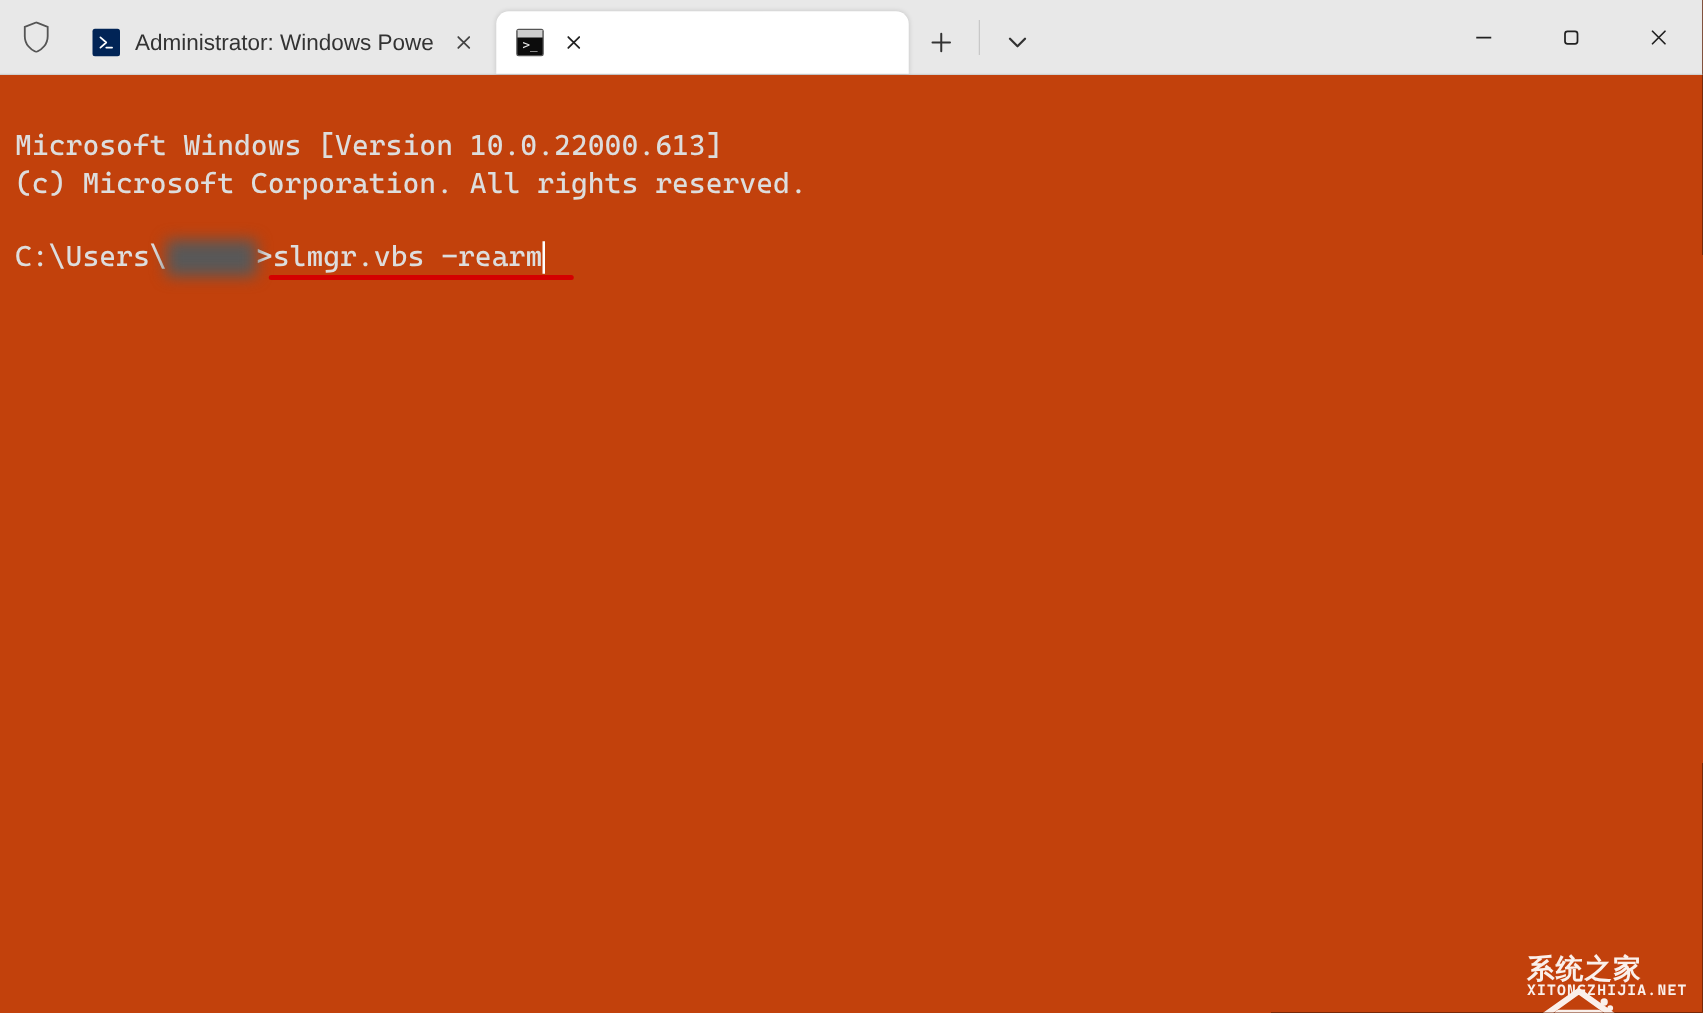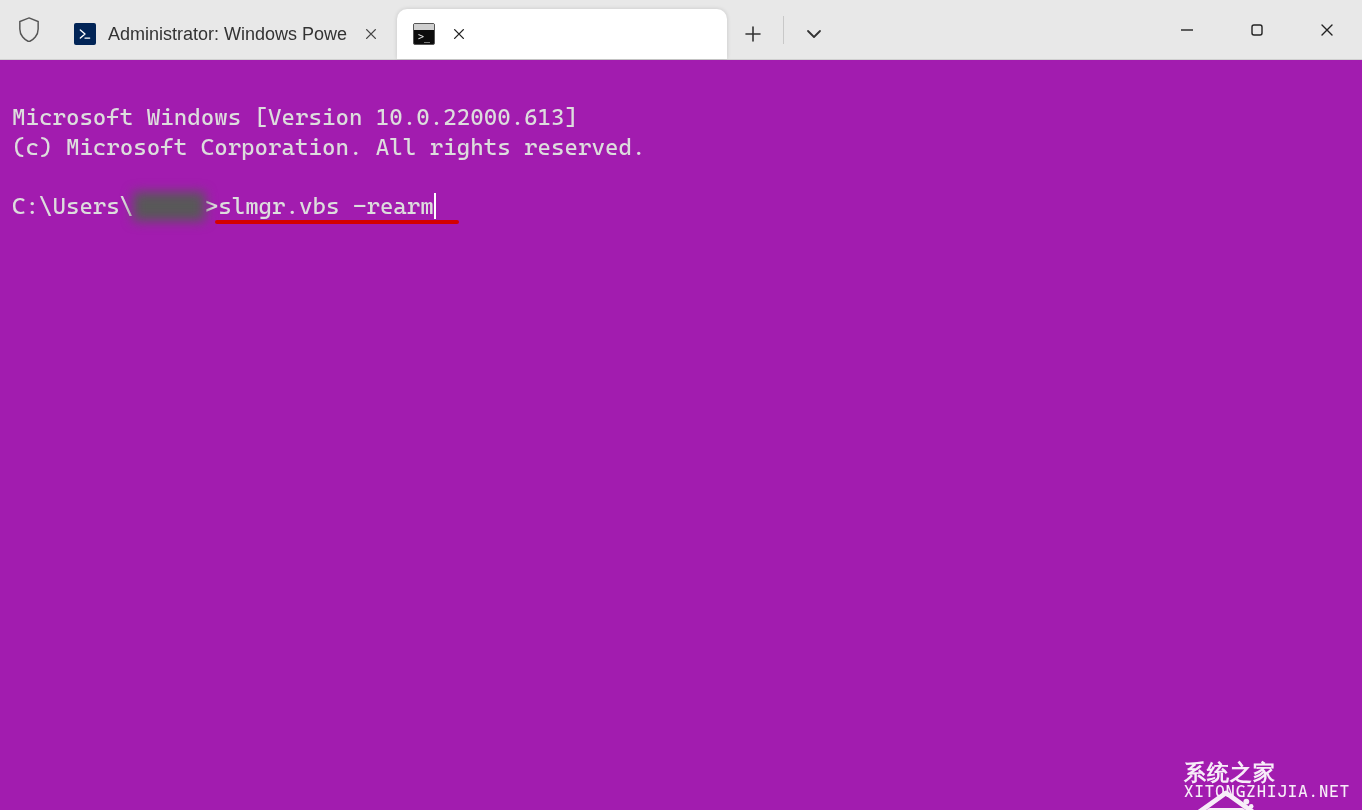--- a/index.html
+++ b/index.html
@@ -50,21 +50,21 @@
 
   .win-controls {
     margin-left: auto; display: flex; height: 100%;
   }
   .win-btn {
     width: 70px; display: flex; align-items: center; justify-content: center;
   }
   .win-btn svg { width: 14px; height: 14px; }
 
   .terminal {
-    flex: 1 1 auto; background: #a21caf; color: #ddd;
+    flex: 1 1 auto; background: #c2410c; color: #ddd;
     font-family: Consolas, "Cascadia Mono", monospace;
     font-size: 23px; line-height: 1.28; padding: 14px 12px 12px 12px;
     letter-spacing: 0px; white-space: pre; position: relative;
   }
   .prompt-line { position: relative; display: inline-block; }
   .blurred-user {
     display: inline-block; filter: blur(6px); background: #585858;
     color: #585858; padding: 0 2px; border-radius: 2px;
     vertical-align: baseline;
   }
@@ -80,21 +80,21 @@
   .watermark {
     position: absolute; right: 12px; bottom: 8px;
     display: flex; align-items: center; gap: 8px; color: #fff;
     opacity: 0.92;
   }
   .watermark .house {
     width: 62px; height: 42px;
   }
   .watermark .wm-text { display: flex; flex-direction: column; line-height: 1.05; }
   .watermark .wm-cn { font-size: 22px; font-weight: 700; font-family: "Microsoft YaHei", sans-serif; letter-spacing: 1px; }
-  .watermark .wm-url { font-size: 16px; letter-spacing: 1px; font-weight: 400; }
+  .watermark .wm-url { font-size: 12px; letter-spacing: 1px; font-weight: 700; }
 
   .ps-icon { background: #012456; width:22px; height:22px; display:flex; align-items:center; justify-content:center; border-radius:2px;}
   .cmd-icon { background: #0c0c0c; width:22px; height:22px; border:1px solid #555; display:flex; align-items:center; justify-content:center; border-radius:2px; position:relative;}
   .cmd-icon .bar { position:absolute; top:0; left:0; right:0; height:6px; background:#cfcfcf;}
   .cmd-icon .caret { position:relative; top:2px; color:#eee; font-size:10px; font-family:monospace; }
 </style>
 </head>
 <body>
 
 <div class="titlebar">

